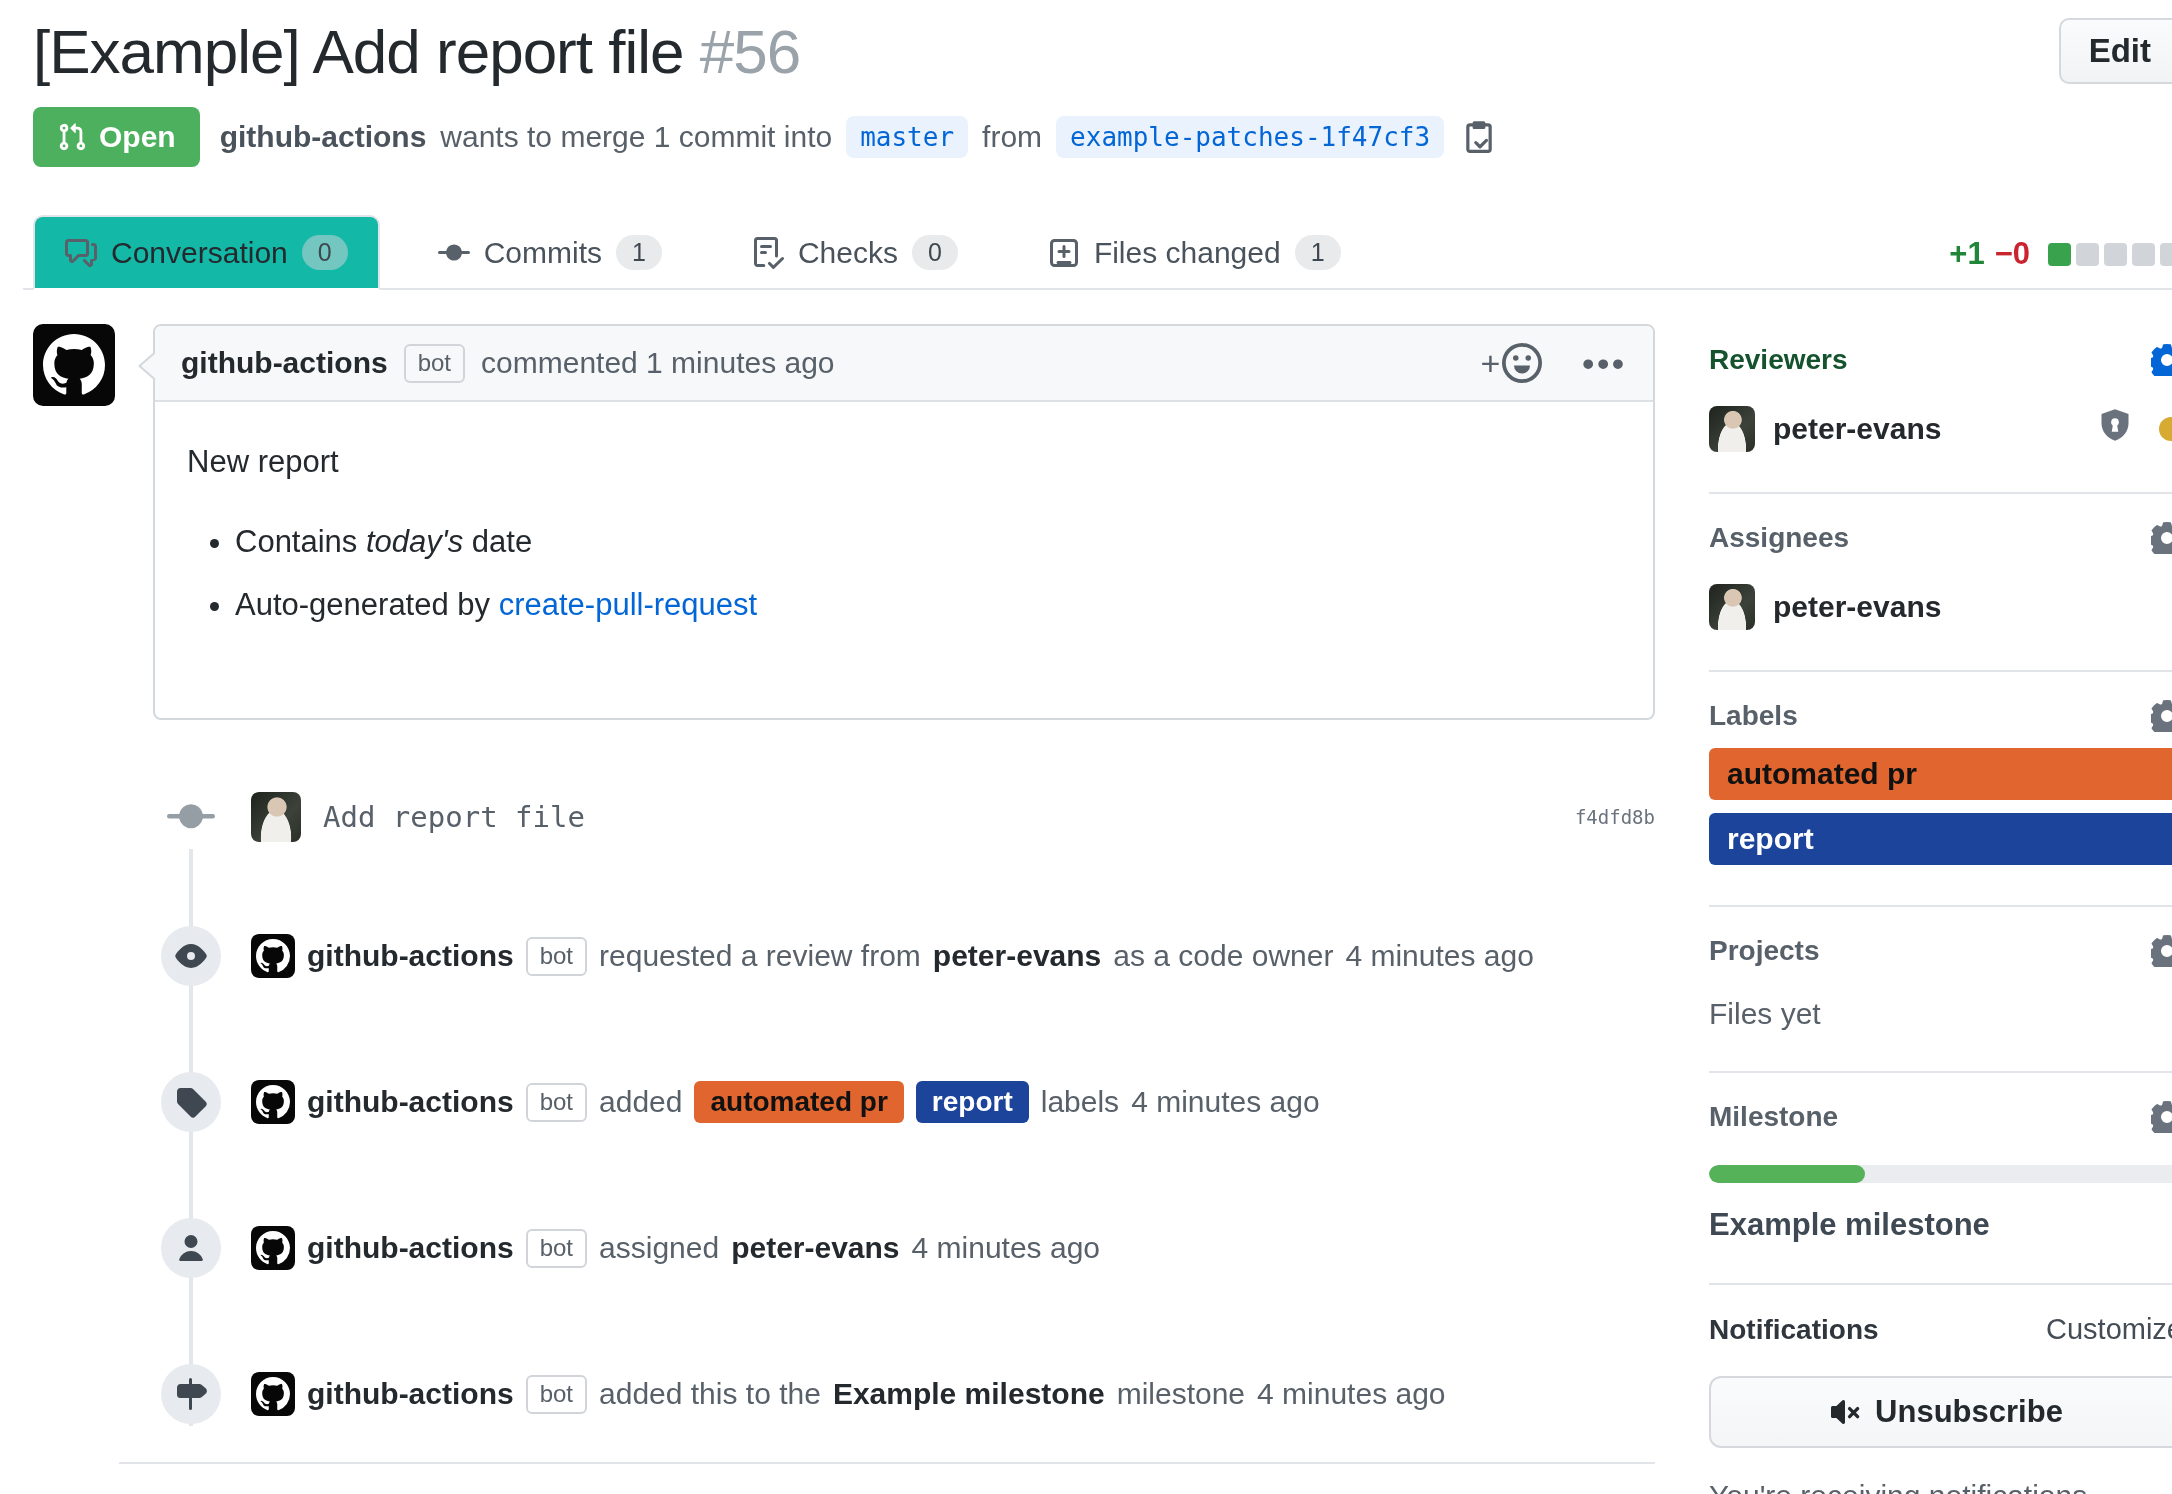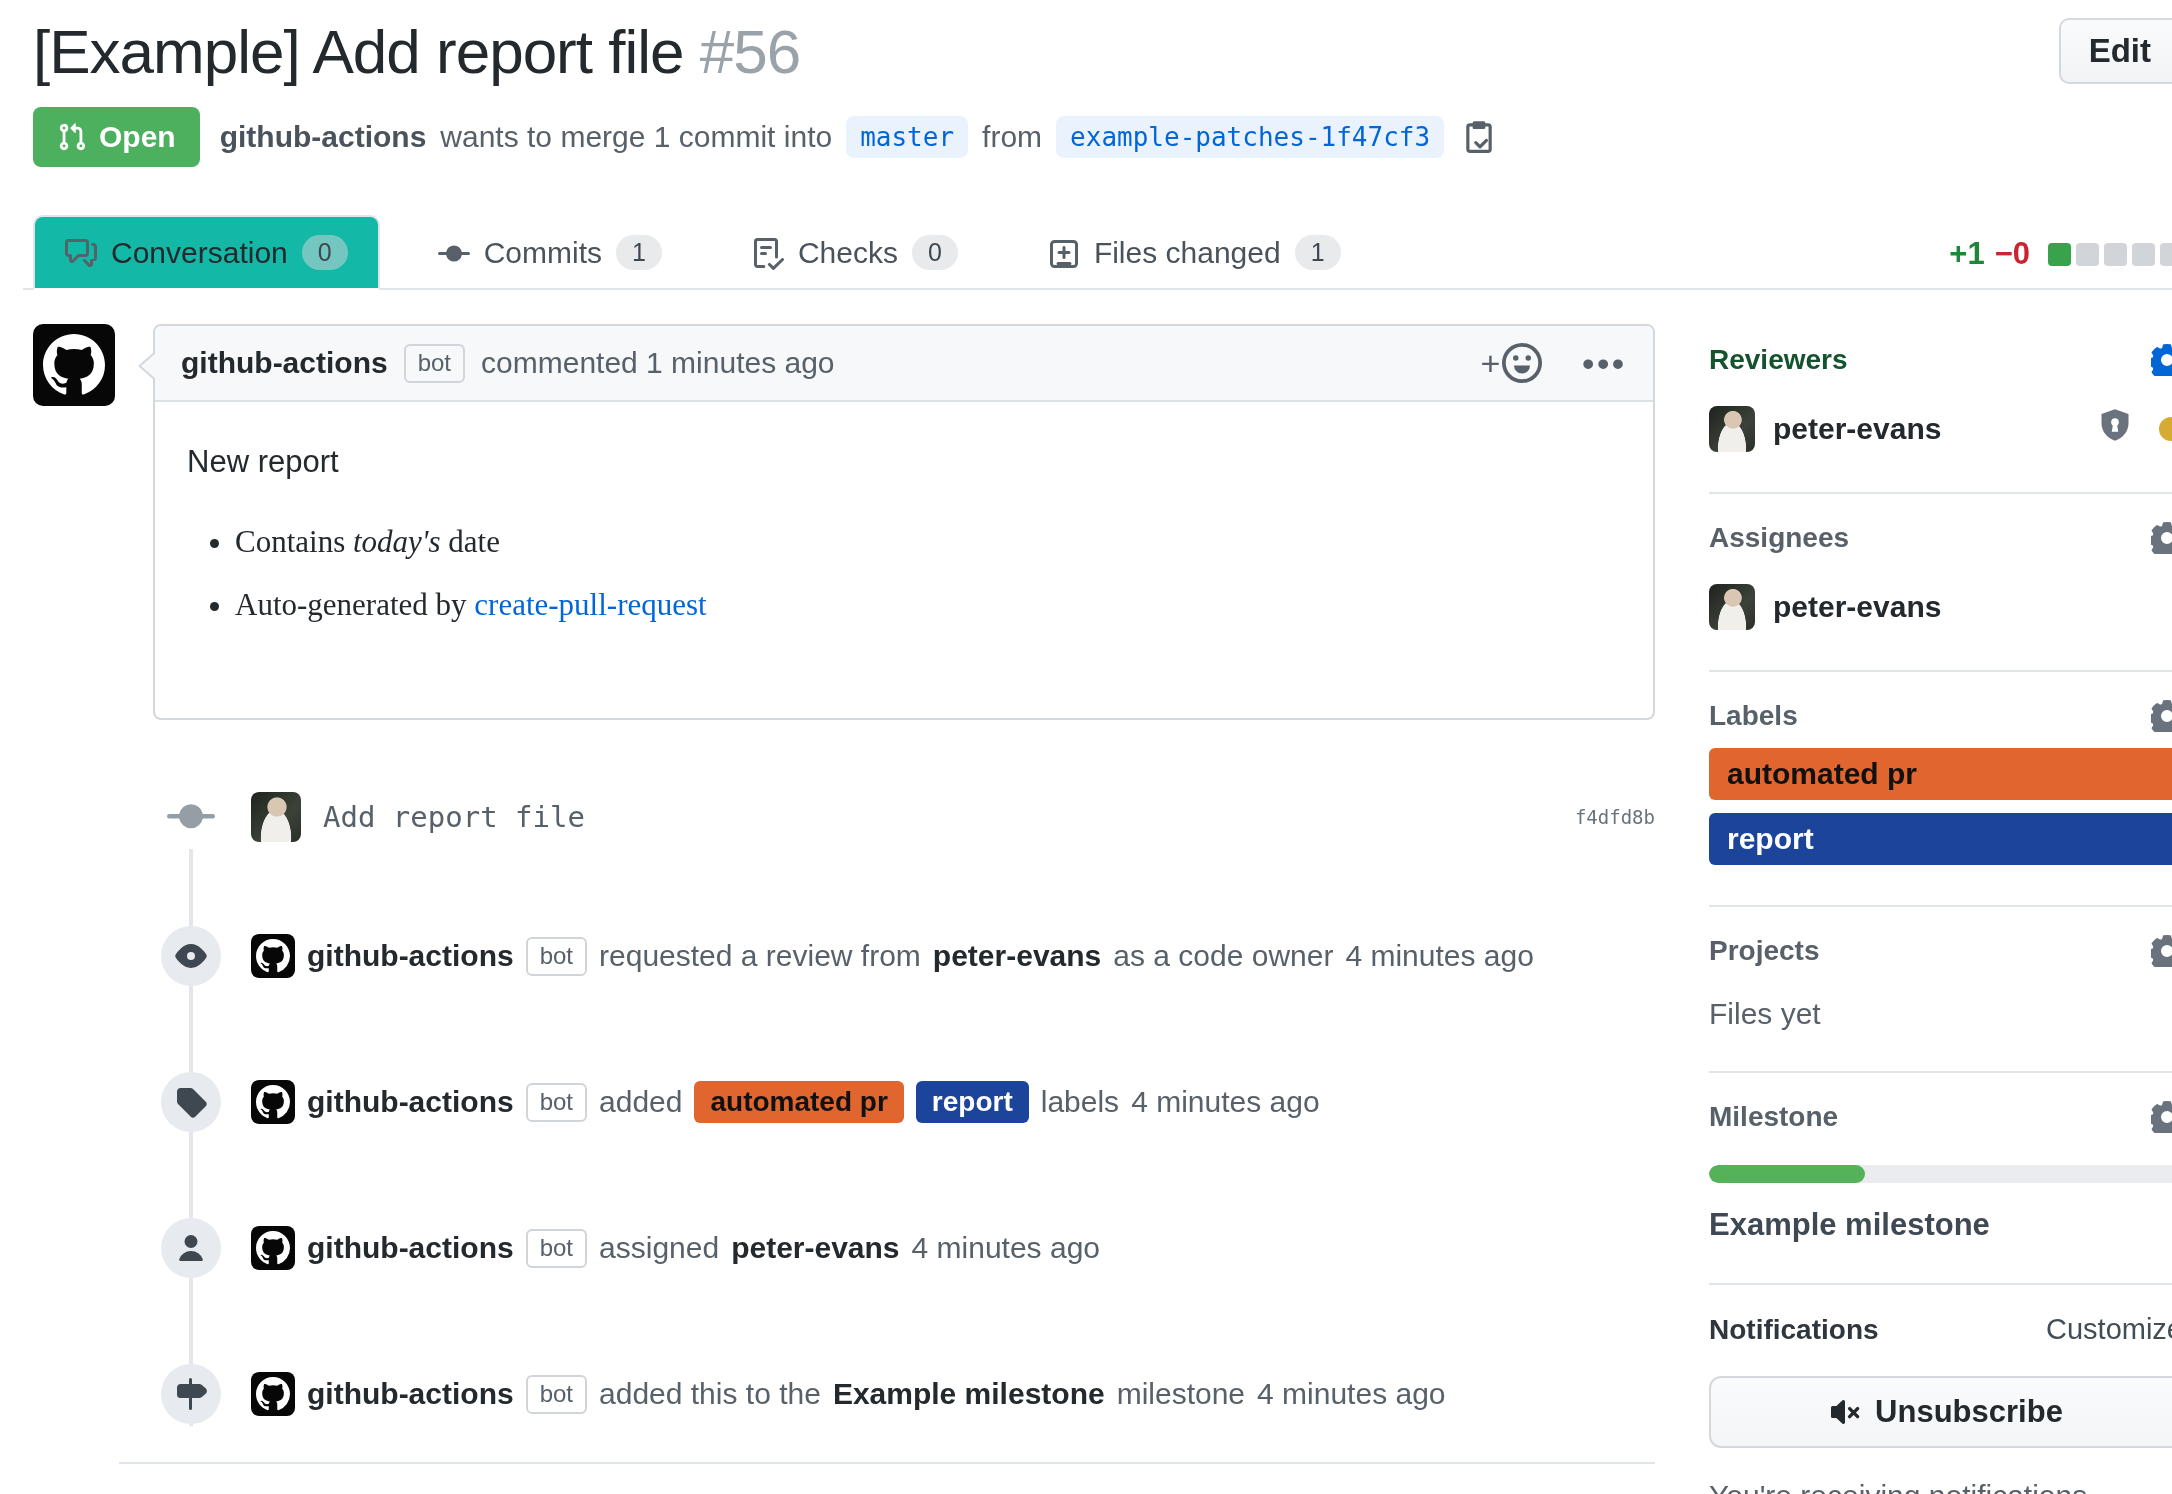--- a/index.html
+++ b/index.html
@@ -43,21 +43,21 @@
   .tab {
     display:flex; align-items:center; gap:14px;
     font-size:30px; color:#4a535b; padding:18px 30px; margin-bottom:-2px; cursor:pointer;
     border:2px solid transparent;
   }
   .tab svg { width:32px; height:32px; fill:#586069; }
   .tab.active {
     background:#14b8a6; border:2px solid #e1e4e8; border-bottom-color:#fff;
     border-radius:10px 10px 0 0; color:#24292e;
   }
-  .tab + .tab { margin-left:26px;align-items:flex-end; }
+  .tab + .tab { margin-left:26px; }
   .tab-count {
     background:rgba(209,213,218,.5); border-radius:30px;
     padding:3px 16px; font-size:25px; color:#3f4851;
   }
   .diffstat { margin-left:auto; display:flex; align-items:center; gap:10px; font-size:31px; font-weight:700; padding-bottom:16px; }
   .plus { color:#22863a; } .minus { color:#cb2431; }
   .blocks { display:flex; gap:5px; margin-left:8px; }
   .block { width:23px; height:23px; border-radius:4px; background:#d1d5da; }
   .block.green { background:#38a24c; }
 
@@ -88,21 +88,21 @@
   .bot-badge {
     font-size:24px; color:#586069; border:2px solid #d1d5da; border-radius:6px;
     padding:3px 12px; background:transparent; line-height:1.2;
   }
   .header-actions { margin-left:auto; display:flex; align-items:center; gap:40px; color:#586069; }
   .reaction-btn { display:flex; align-items:center; gap:2px; background:none; border:none; color:#586069; font-size:34px; cursor:pointer; padding:0; }
   .reaction-btn svg { width:40px; height:40px; fill:#586069; }
   .kebab-btn { background:none; border:none; color:#586069; font-size:34px; font-weight:700; letter-spacing:3px; cursor:pointer; padding:0; }
   .card-body { padding:38px 32px 72px; font-size:31px; color:#24292e; line-height:1.4; }
   .card-body p { margin:0; }
-  .card-body ul { margin:36px 0 0; padding-left:48px;font-family:Liberation Serif, serif; }
+  .card-body ul { margin:36px 0 0; padding-left:48px; }
   .card-body li { margin:20px 0; }
   .body-link { color:#0366d6; text-decoration:none; cursor:pointer; }
 
   
   .timeline { position:relative; }
   .rail { position:absolute; left:156px; top:0; bottom:0; width:4px; background:#e4e7ea; }
   .commit-row { position:relative; display:flex; align-items:center; margin-top:72px; height:50px; padding-left:218px; }
   .commit-icon { position:absolute; left:134px; top:50%; transform:translateY(-50%); background:#fff; padding:8px 0; color:#959da5; line-height:0; }
   .commit-icon svg { width:48px; height:48px; fill:#959da5; }
   .photo-avatar {

